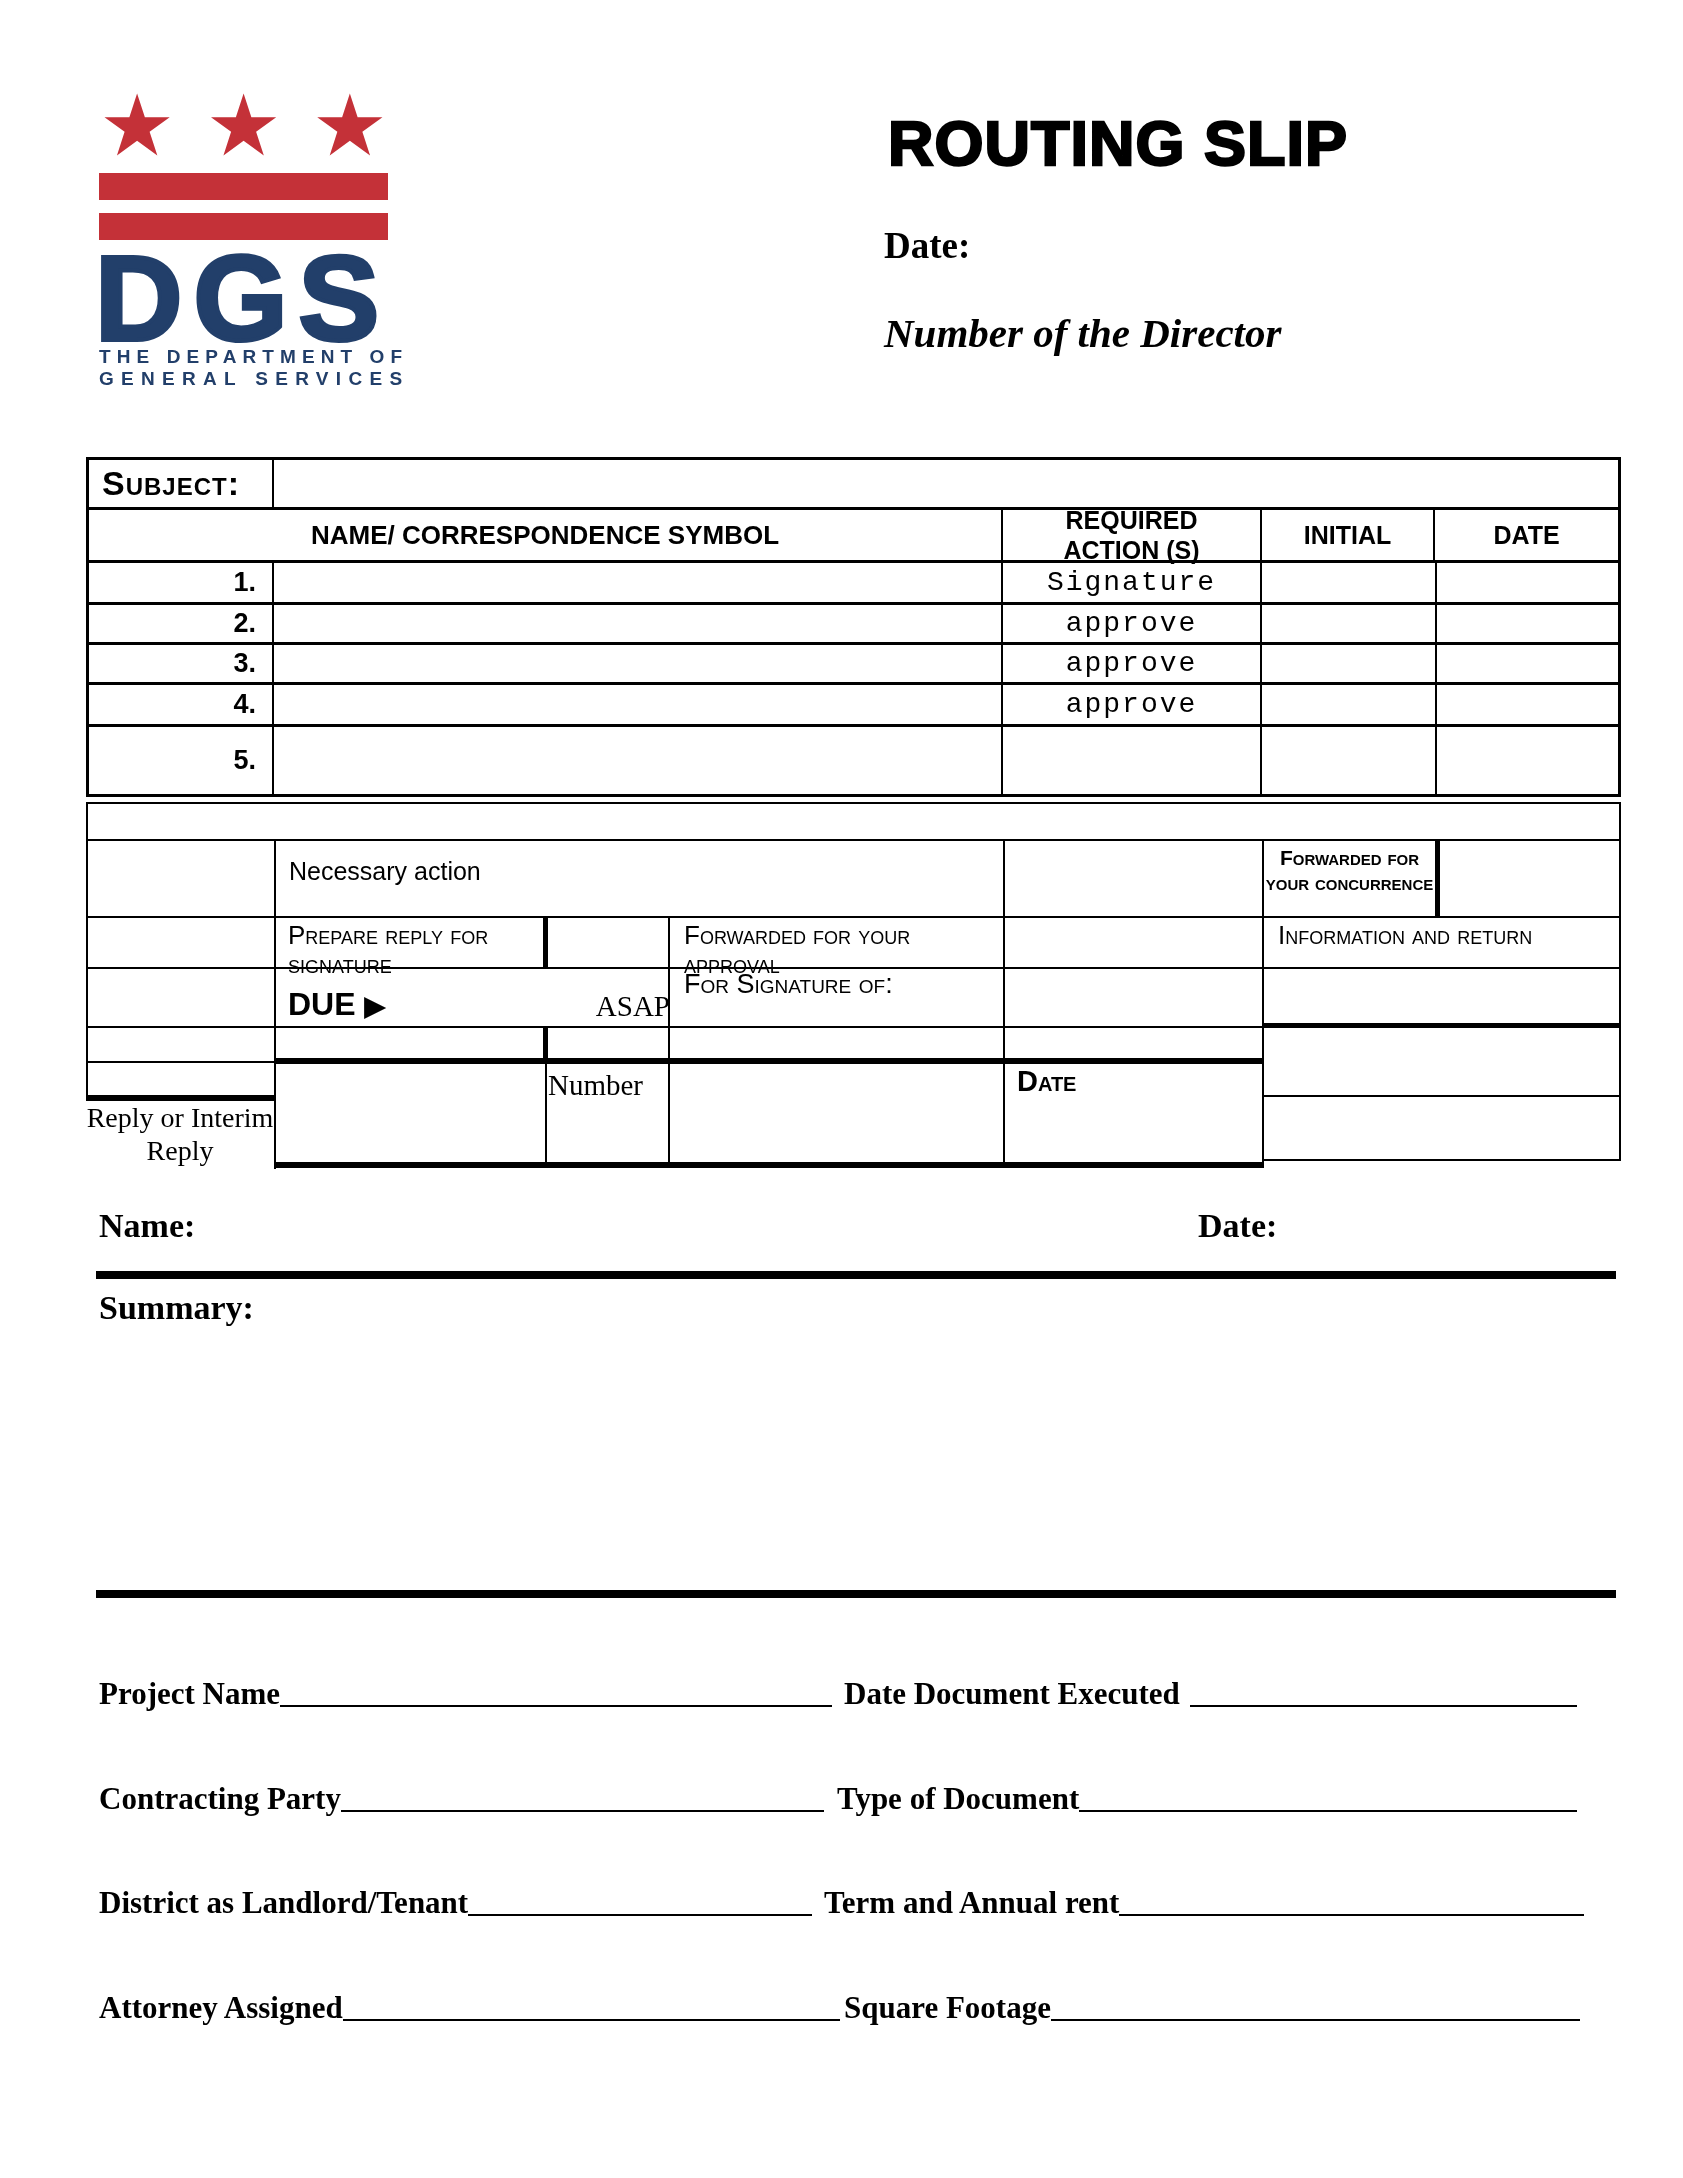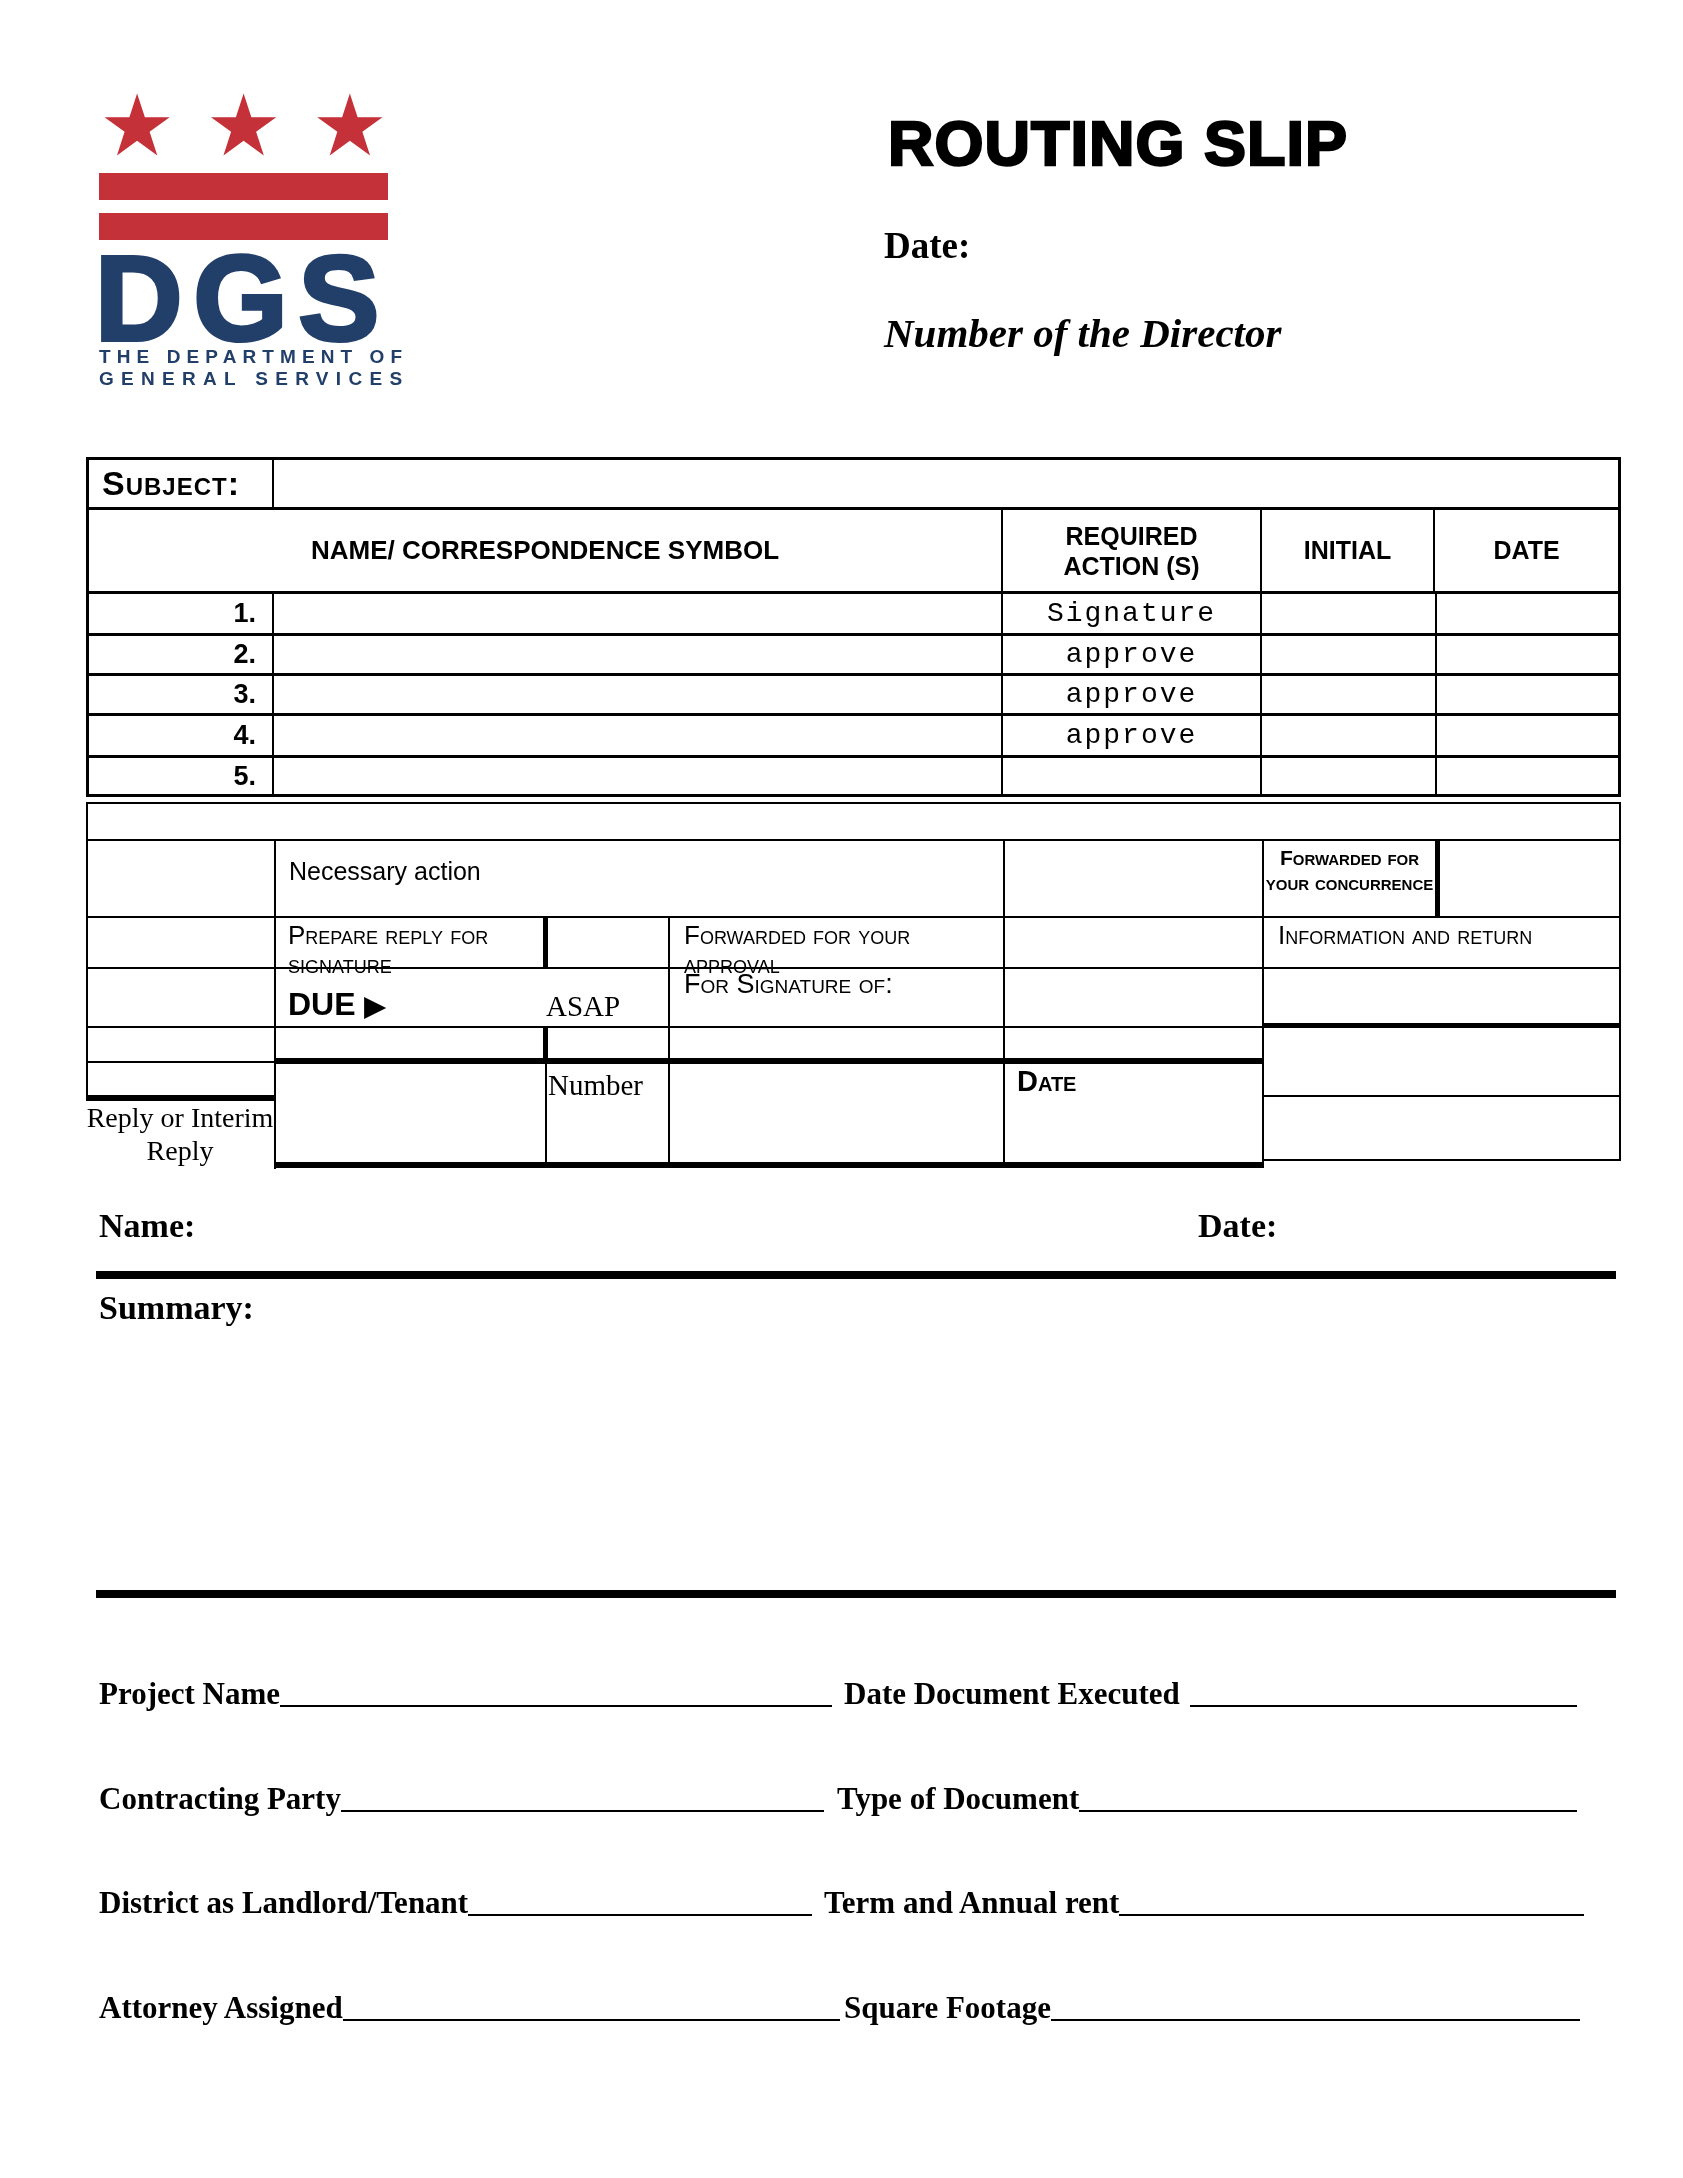--- a/index.html
+++ b/index.html
@@ -30,21 +30,21 @@
   .rtable { left:86px; top:457px; width:1535px; height:340px; border:3px solid #000;
             display:flex; flex-direction:column; }
   .trow { display:flex; border-bottom:3px solid #000; position:relative; }
   .trow:last-child { border-bottom:none; flex:1; }
   .tcell { border-right:2px solid #000; position:relative; }
   .tcell:last-child { border-right:none; }
   .subject-row { height:50px; }
   .subject-label { width:185px; display:flex; align-items:center; padding-left:13px;
                    font-variant:small-caps; font-weight:bold; font-size:34px; letter-spacing:1px; }
   .subject-input { flex:1; }
-  .head-row { height:84px; }
+  .head-row { height:53px; }
   .head-name { width:914px; display:flex; align-items:center; justify-content:center;
                font-weight:bold; font-size:26px; }
   .head-action { width:259px; display:flex; flex-direction:column; align-items:center;
                  justify-content:center; font-weight:bold; font-size:25px; line-height:30px; text-align:center; }
   .head-split { flex:1; display:flex; flex-direction:row; }
   .split-top { height:31px; border-bottom:2px solid #000; }
   .split-bot { flex:1; display:flex; }
   .split-initial { width:173px; border-right:2px solid #000; display:flex; align-items:center;
                    justify-content:center; font-weight:bold; font-size:25px; }
   .split-date { flex:1; display:flex; align-items:center; justify-content:center;
@@ -65,21 +65,21 @@
   .lbl  { position:absolute; }
   .necessary { left:203px; top:55px; font-size:25px; }
   .concurrence { left:1178px; top:43px; width:171px; text-align:center; font-variant:small-caps;
                  font-weight:bold; font-size:21px; line-height:25px; }
   .prepare { left:202px; top:119px; width:257px; font-variant:small-caps; font-size:26px; line-height:29px; }
   .fwd-approval { left:598px; top:119px; width:307px; font-variant:small-caps; font-size:26px; line-height:29px; }
   .info-return { left:1192px; top:118px; font-variant:small-caps; font-size:26px; }
   .for-sig { left:598px; top:167px; font-variant:small-caps; font-size:27px; }
   .due { left:202px; top:184px; font-weight:bold; font-size:32px; }
   .due-arrow { font-size:27px; }
-  .asap { left:460px; top:188px; width:124px; text-align:left;
+  .asap { left:460px; top:188px; width:124px; text-align:right;
           font-family:"Liberation Serif", serif; font-size:29px; }
   .number-lbl { left:462px; top:267px; width:120px; 
                 font-family:"Liberation Serif", serif; font-size:29px; }
   .grid-date { left:931px; top:263px; font-variant:small-caps; font-weight:bold; font-size:29px; }
   .reply-interim { left:0px; top:299px; width:188px; text-align:center;
                    font-family:"Liberation Serif", serif; font-size:28px; line-height:33px; }
 
   
   .serif-label { font-family:"Liberation Serif", serif; font-weight:bold; font-size:34px; }
   .rule { position:absolute; left:96px; width:1520px; height:8px; background:#000; }

